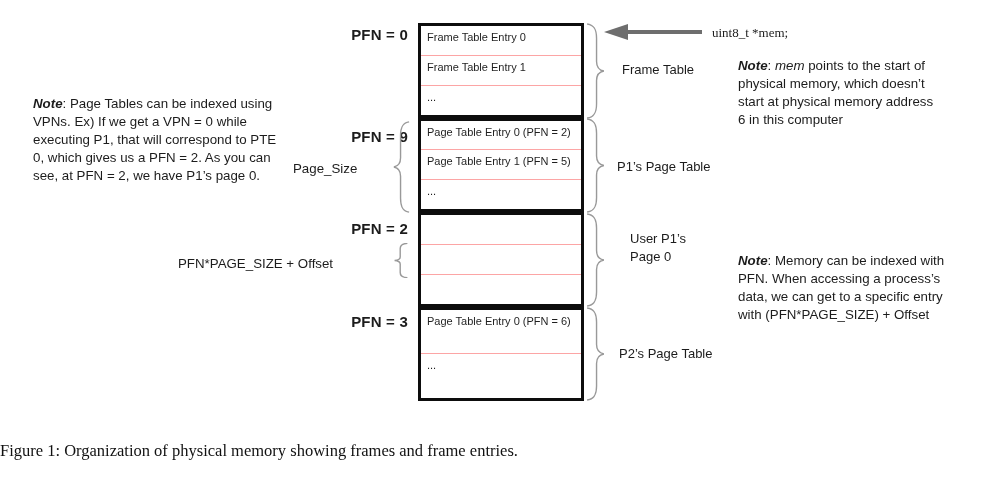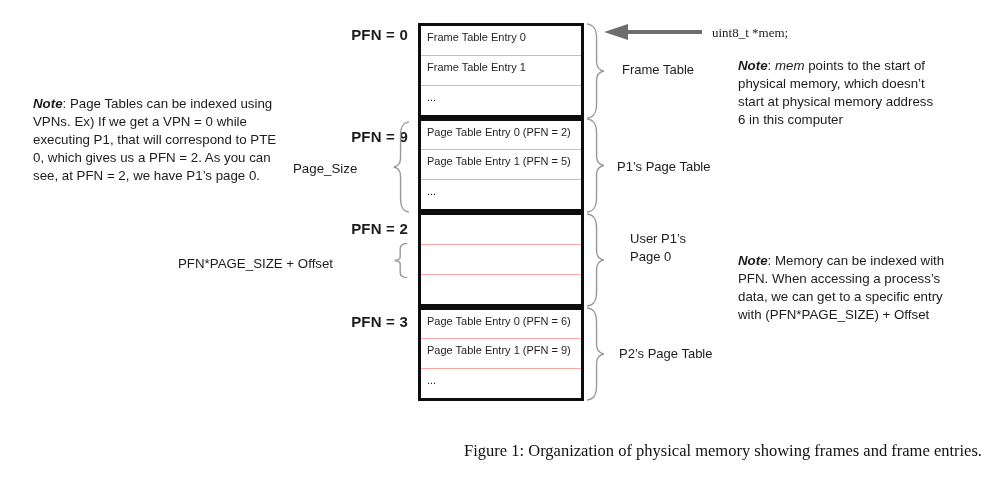--- a/index.html
+++ b/index.html
@@ -63,21 +63,21 @@
   
   .note { position:absolute; font-size:13.3px; line-height:18px; }
   .note .np { font-weight:bold; font-style:italic; }
   .note .em { font-style:italic;text-align:right; }
   .note-left { left:33px; top:95px; width:245px; }
   .note-tr { left:738px; top:57px; width:200px; }
   .note-br { left:738px; top:252px; width:214px; }
 
   
   .caption {
-    position:absolute; left:0; top:441px; width:982px; text-align:right;
+    position:absolute; left:0; top:441px; width:982px; text-align:left;
     font-family:"Liberation Serif", serif; font-size:16.5px; color:#111111;
   }
 </style>
 </head>
 <body>
 
 <div class="stage">
 
   <div class="note note-left"><span class="np">Note</span><span>: Page Tables can be indexed using VPNs. Ex) If we get a VPN = 0 while executing P1, that will correspond to PTE 0, which gives us a PFN = 2. As you can see, at PFN = 2, we have P1’s page 0.</span></div>
 
@@ -92,21 +92,20 @@
       <div class="mrow">Page Table Entry 1 (PFN = 5)</div>
       <div class="mrow">...</div>
     </div>
     <div class="msection">
       <div class="mrow"></div>
       <div class="mrow"></div>
       <div class="mrow"></div>
     </div>
     <div class="msection">
       <div class="mrow">Page Table Entry 0 (PFN = 6)</div>
-      <div class="mrow">Page Table Entry 1 (PFN = 9)</div>
       <div class="mrow">...</div>
     </div>
   </div>
 
   <div class="pfn pfn0">PFN = 0</div>
   <div class="pfn pfn1">PFN = 9</div>
   <div class="pfn pfn2">PFN = 2</div>
   <div class="pfn pfn3">PFN = 3</div>
 
   <div class="pagesize-label">Page_Size</div>

